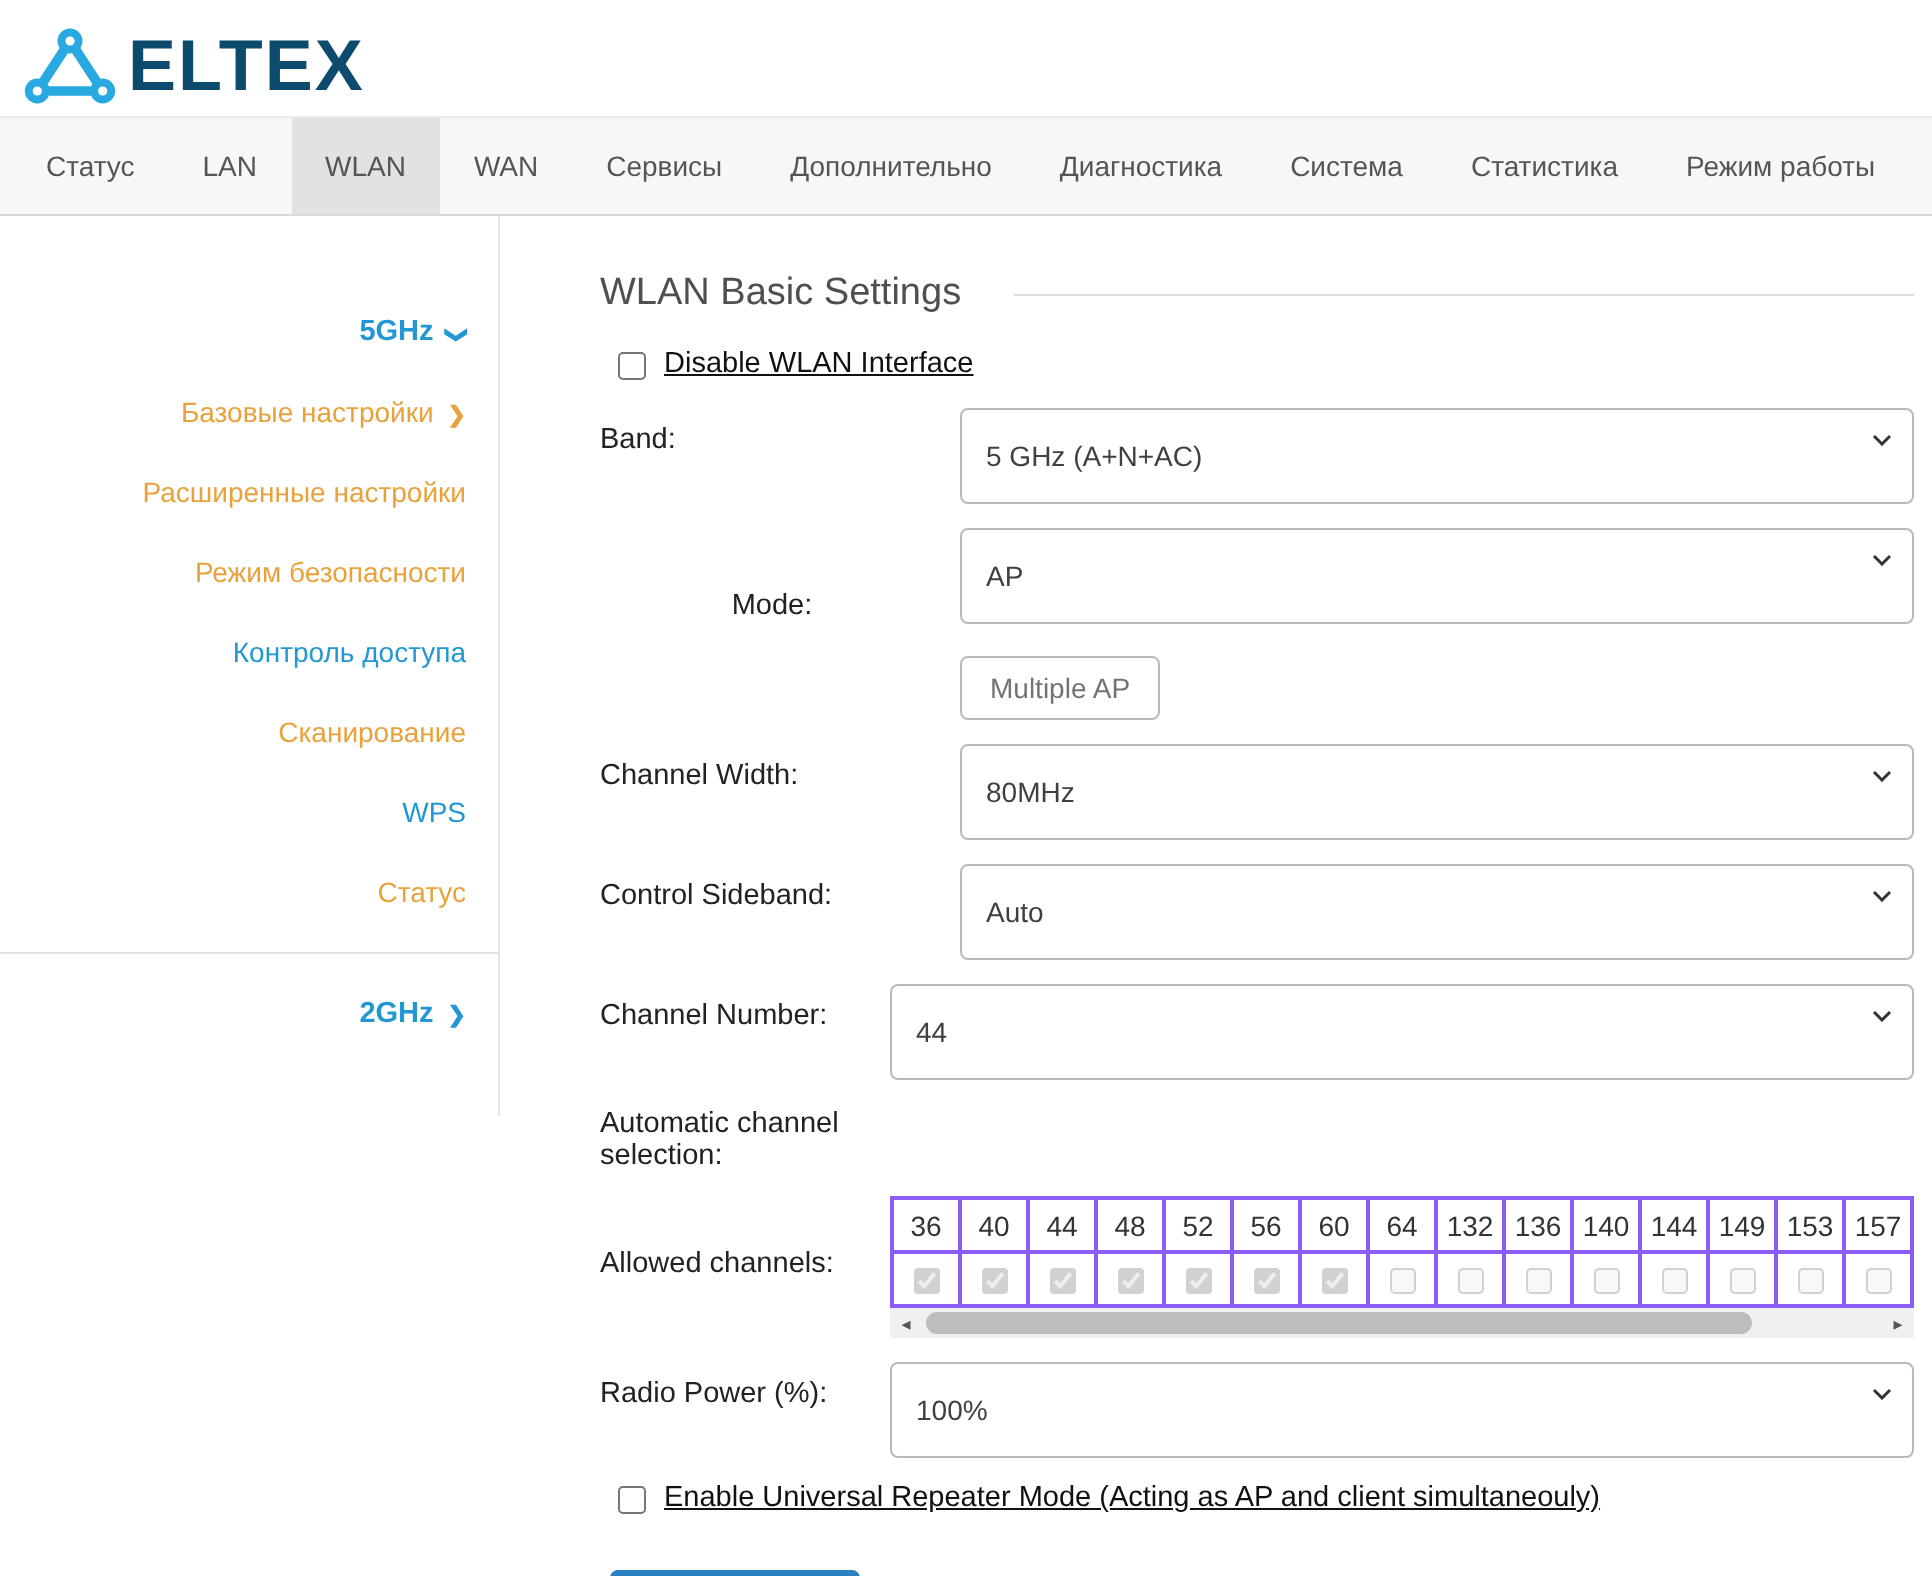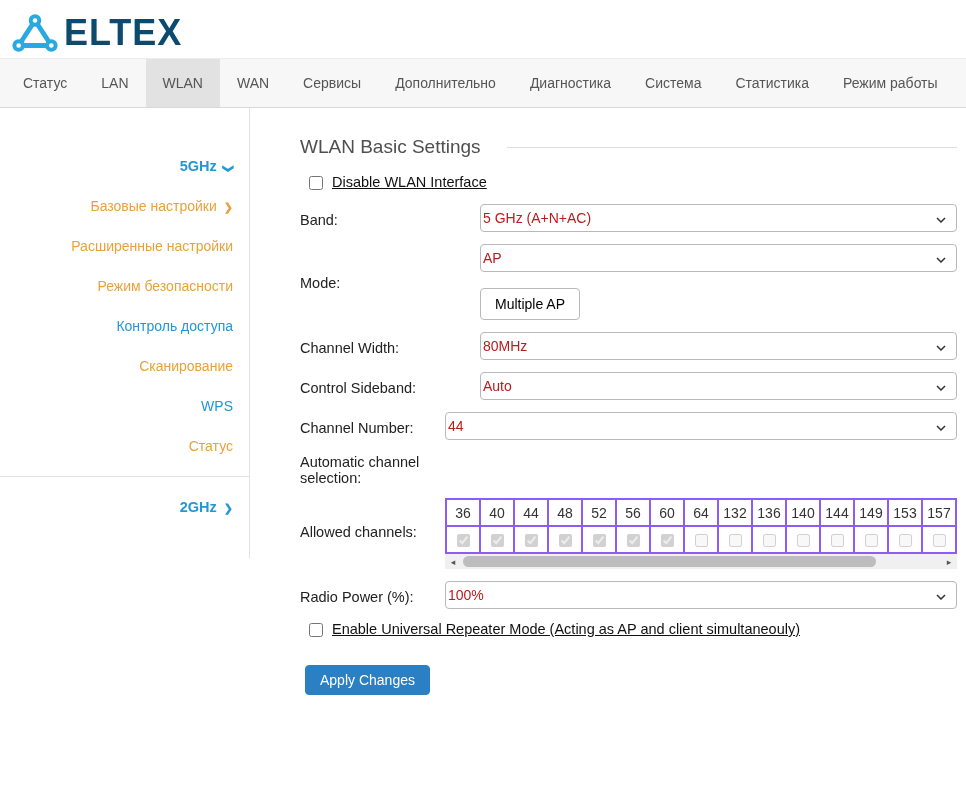--- a/index.html
+++ b/index.html
@@ -38,41 +38,41 @@
   .main { flex: 1; padding: 28px 21px 0 50px; }
   .title-row { display: flex; align-items: center; gap: 26px; margin-bottom: 16px; }
   .page-title { font-size: 19px; color: #4f4f4f; white-space: nowrap; font-weight: normal; }
   .title-rule { flex: 1; border-top: 1px solid #ddd; }
   .checkbox-row { display: flex; align-items: flex-end; gap: 9px; padding-left: 9px; margin: 6px 0 14px; font-size: 14.5px; color: #111; text-decoration: underline; }
   .checkbox-row input { width: 14px; height: 14px; }
   .row { display: flex; margin-bottom: 12px; }
   .row .label { flex: 0 0 145px; width: 145px; font-size: 14.5px; color: #222; padding-top: 8px; padding-right: 8px; }
   .row.wide .label { flex-basis: 180px; width: 180px; }
   .row .ctrl { flex: 1; min-width: 0; }
-  .row.mode .label { padding-top: 31px; }
+  .row.mode .label { padding-top: 31px; text-align: center; }
   .row.auto .label { padding-top: 2px; }
   .row.allowed .label { padding-top: 26px; }
   .select-wrap { position: relative; }
   select.ui {
-    width: 100%; height: 28px;
+    width: 100%; height: 48px;
     border: 1px solid #b9b9b9; border-radius: 4px;
-    background: #fff; padding: 0 30px 0 2px;
-    font-size: 14px; color: #b91c1c;
+    background: #fff; padding: 0 30px 0 12px;
+    font-size: 14px; color: #404040;
     appearance: none; -webkit-appearance: none; -moz-appearance: none;
     font-family: inherit;
   }
   .select-wrap .chev-icon { position: absolute; right: 11px; top: 13px; pointer-events: none; }
   input.ui-text {
     width: 100%; height: 32px;
     border: 1px solid #b9b9b9; border-radius: 4px;
     padding: 0 12px; font-size: 14px; color: #8f8f8f; font-family: inherit;
   }
   button.ui-btn {
     height: 32px; border: 1px solid #b9b9b9; border-radius: 4px;
-    background: #fff; padding: 0 14px; font-size: 14px; color: #000000;
+    background: #fff; padding: 0 14px; font-size: 14px; color: #737373;
     font-family: inherit; cursor: pointer; white-space: nowrap;
   }
   .mode-btn { margin-top: 16px; }
   
   .channels-wrap { width: 100%; overflow: hidden; }
   .channels-table { border-collapse: collapse; table-layout: fixed; }
   .channels-table td {
     border: 2px solid #8b5cf6; width: 34px; min-width: 34px; height: 27px;
     text-align: center; font-size: 14px; color: #333; padding: 0;
   }

